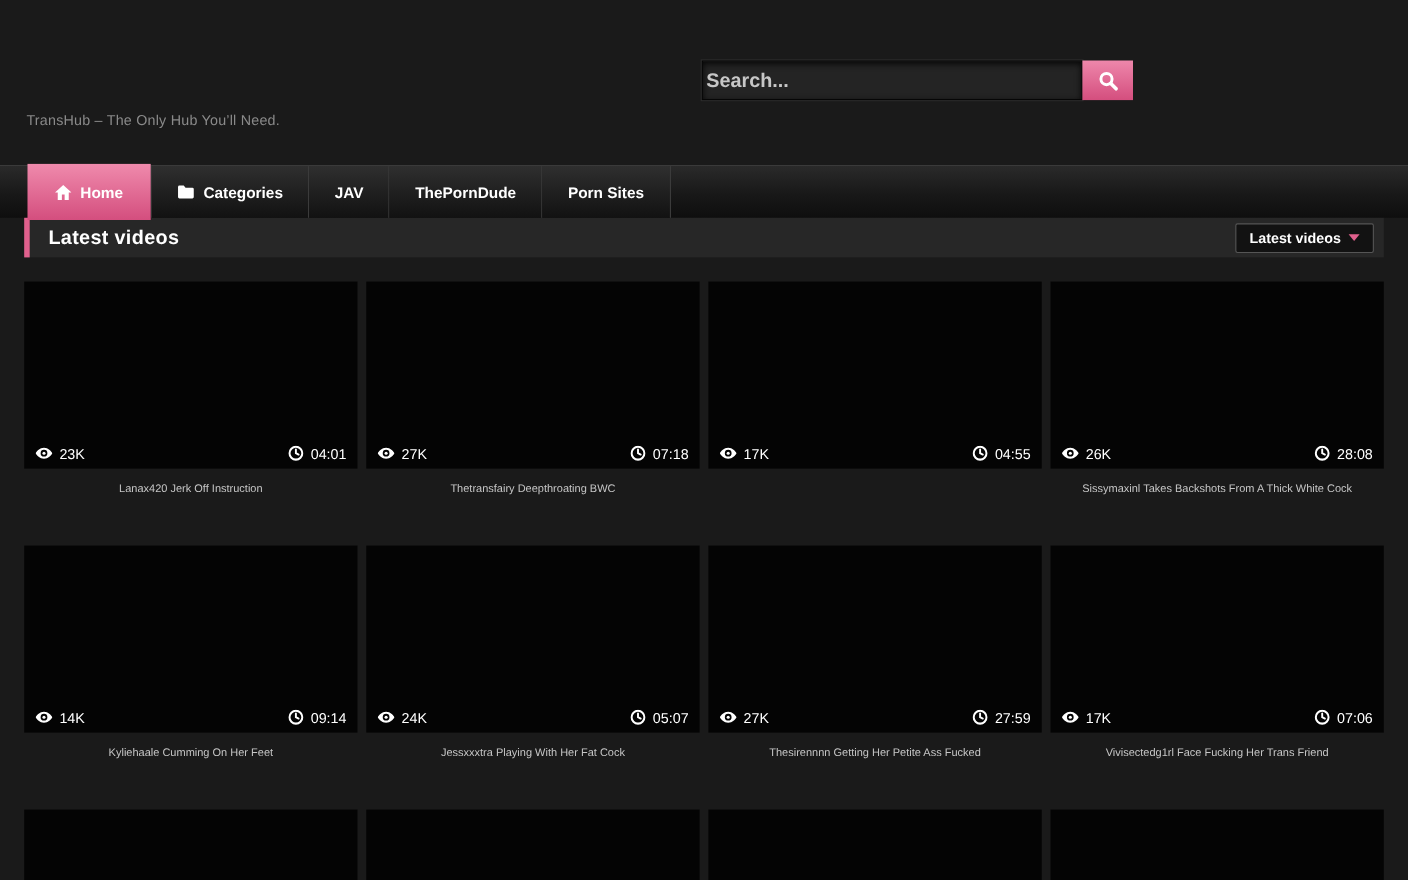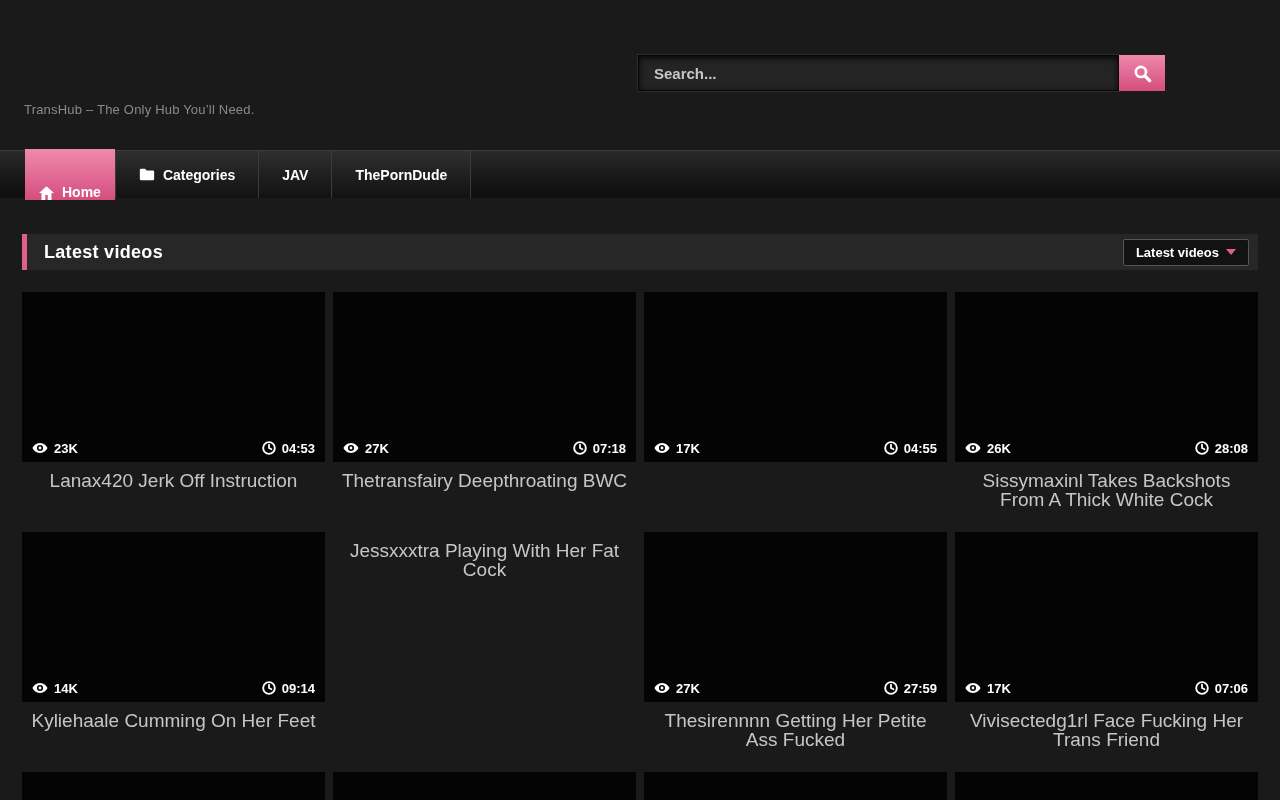--- a/index.html
+++ b/index.html
@@ -7,26 +7,26 @@
   body {
     background:#1a1a1a;
     overflow:hidden;
     font-family:"Liberation Sans","DejaVu Sans",sans-serif;
   }
 
   
   .site-header { position:relative; height:150px; background:#1a1a1a; }
   .search-form { position:absolute; left:638px; top:55px; display:flex; align-items:stretch; }
   .search-input {
-    width:481px; height:36px;
+    width:346px; height:36px;
     background:#242424;
     border:1px solid #060606;
     box-shadow: inset 0 2px 6px rgba(0,0,0,.85), 0 0 0 1px #2d2d2d;
-    color:#cccccc; font-weight:700; font-size:15px;
-    padding:0 15px; outline:none;
+    color:#cccccc; font-weight:700; font-size:18px;
+    padding:0 3px; outline:none;
     font-family:"Liberation Sans","DejaVu Sans",sans-serif;
   }
   .search-input::placeholder { color:#c7c7c7; opacity:1; }
   .search-btn {
     width:46px; height:36px; border:none; cursor:pointer;
     background:linear-gradient(#ee87ab,#d44e7e);
     display:flex; align-items:center; justify-content:center;
   }
   .tagline {
     position:absolute; left:24px; top:102px;
@@ -44,28 +44,27 @@
     display:flex; align-items:center; gap:8px;
     padding:17px 23px; cursor:pointer;
     color:#ffffff; font-weight:700; font-size:14px;
     background:linear-gradient(#2f2f2f,#1d1d1d 60%,#121212);
     border-right:1px solid #3b3b3b;
   }
   .nav-tab.with-border-left { border-left:1px solid #3b3b3b; }
   .nav-tab.active {
     background:linear-gradient(#ef8aac,#d44e7e);
     margin:-2px 0; border:none; position:relative; z-index:2;
-    padding:0 14px;
-    align-items:flex-end;
+    padding:0 25px;
   }
 
   
   .main { width:1236px; margin:0 auto; }
   .section-bar {
-    margin-top:36px; height:36px;
+    height:36px;
     background:#272727; border-left:5px solid #e0608d;
     display:flex; align-items:center; justify-content:space-between;
     padding:0 9px 0 17px;
   }
   .section-title { color:#ffffff; font-size:18px; font-weight:700; letter-spacing:.3px; }
   .sort-btn {
     background:#121212; border:1px solid #555555; border-radius:2px;
     color:#ffffff; font-weight:700; font-size:13px;
     padding:5px 12px; cursor:pointer;
     display:flex; align-items:center; gap:7px;
@@ -82,26 +81,26 @@
     margin-top:22px;
     display:grid; grid-template-columns:repeat(4,1fr);
     column-gap:8px; row-gap:0; grid-auto-rows:240px;
   }
   .video-card { cursor:pointer; }
   .thumb { position:relative; height:170px; background:#040404; }
   .thumb-stats {
     position:absolute; left:0; right:0; bottom:0; height:28px;
     display:flex; justify-content:space-between;
     padding:0 10px;
-    color:#ffffff; font-size:13px; font-weight:700;
+    color:#ffffff; font-size:13px; font-weight:400;
   }
   .stat { display:flex; align-items:center; gap:6px; }
   .video-title {
     padding:9px 3px 0; text-align:center;
-    color:#c6c6c6; font-size:19px; line-height:19px;
+    color:#c6c6c6; font-size:10px; line-height:19px;
   }
   .icon { display:inline-flex; align-items:center; }
 </style>
 </head>
 <body>
 
 <div class="site-header">
   <form class="search-form">
     <input class="search-input" type="text" placeholder="Search..." style="">
     <button class="search-btn" type="submit">
@@ -132,20 +131,23 @@
       </svg>
     </span>
     <span>Categories</span>
   </div>
   <div class="nav-tab">
     <span>JAV</span>
   </div>
   <div class="nav-tab">
     <span>ThePornDude</span>
   </div>
+  <div class="nav-tab">
+    <span>Porn Sites</span>
+  </div>
 </div>
 
 <div class="main">
 
   <div class="section-bar">
     <div class="section-title">Latest videos</div>
     <button class="sort-btn">
       <span>Latest videos</span>
       <span class="caret-down"></span>
     </button>
@@ -164,21 +166,21 @@
           </span>
           <span>23K</span>
         </span>
         <span class="stat">
           <span class="icon">
             <svg width="14" height="14" viewBox="0 0 24 24">
               <circle cx="12" cy="12" r="10" fill="none" stroke="#ffffff" stroke-width="3.2"></circle>
               <path d="M12 6.2 V12 L16.2 14.2" stroke="#ffffff" stroke-width="3" fill="none" stroke-linecap="round"></path>
             </svg>
           </span>
-          <span>04:53</span>
+          <span>04:01</span>
         </span>
       </div>
     </div>
     <div class="video-title">Lanax420 Jerk Off Instruction</div>
   </div>
 
   <div class="video-card">
     <div class="thumb">
       <div class="thumb-stats">
         <span class="stat">
@@ -275,20 +277,42 @@
             </svg>
           </span>
           <span>09:14</span>
         </span>
       </div>
     </div>
     <div class="video-title">Kyliehaale Cumming On Her Feet</div>
   </div>
 
   <div class="video-card">
+    <div class="thumb">
+      <div class="thumb-stats">
+        <span class="stat">
+          <span class="icon">
+            <svg width="16" height="12" viewBox="0 0 24 18">
+              <path d="M12 1.5 C6.2 1.5 2.2 5.9 0.7 9 C2.2 12.1 6.2 16.5 12 16.5 C17.8 16.5 21.8 12.1 23.3 9 C21.8 5.9 17.8 1.5 12 1.5 Z M12 13.6 A4.6 4.6 0 1 1 12 4.4 A4.6 4.6 0 0 1 12 13.6 Z" fill="#ffffff" fill-rule="evenodd"></path>
+              <circle cx="12" cy="9" r="2.1" fill="#ffffff"></circle>
+            </svg>
+          </span>
+          <span>24K</span>
+        </span>
+        <span class="stat">
+          <span class="icon">
+            <svg width="14" height="14" viewBox="0 0 24 24">
+              <circle cx="12" cy="12" r="10" fill="none" stroke="#ffffff" stroke-width="3.2"></circle>
+              <path d="M12 6.2 V12 L16.2 14.2" stroke="#ffffff" stroke-width="3" fill="none" stroke-linecap="round"></path>
+            </svg>
+          </span>
+          <span>05:07</span>
+        </span>
+      </div>
+    </div>
     <div class="video-title">Jessxxxtra Playing With Her Fat Cock</div>
   </div>
 
   <div class="video-card">
     <div class="thumb">
       <div class="thumb-stats">
         <span class="stat">
           <span class="icon">
             <svg width="16" height="12" viewBox="0 0 24 18">
               <path d="M12 1.5 C6.2 1.5 2.2 5.9 0.7 9 C2.2 12.1 6.2 16.5 12 16.5 C17.8 16.5 21.8 12.1 23.3 9 C21.8 5.9 17.8 1.5 12 1.5 Z M12 13.6 A4.6 4.6 0 1 1 12 4.4 A4.6 4.6 0 0 1 12 13.6 Z" fill="#ffffff" fill-rule="evenodd"></path>

